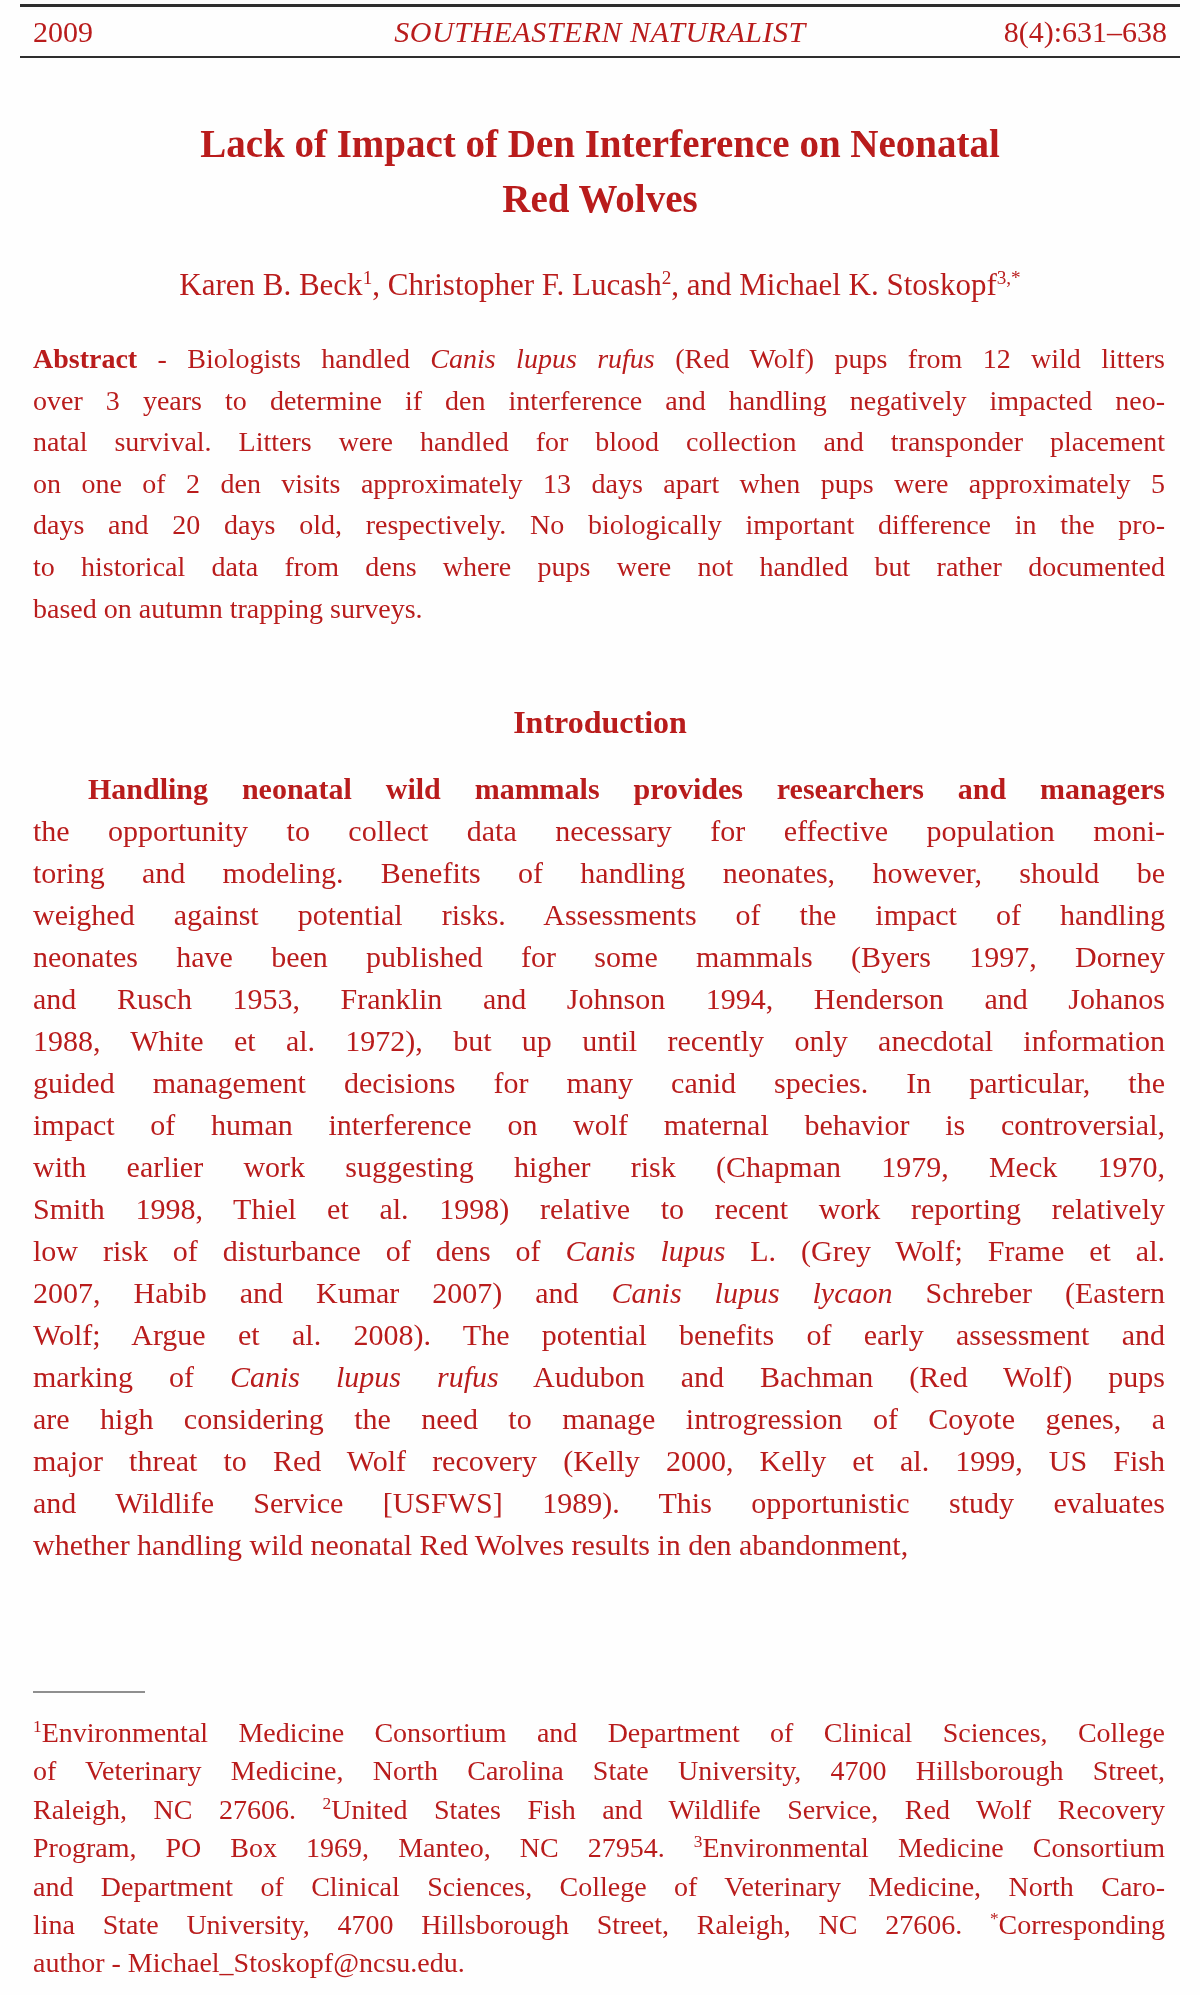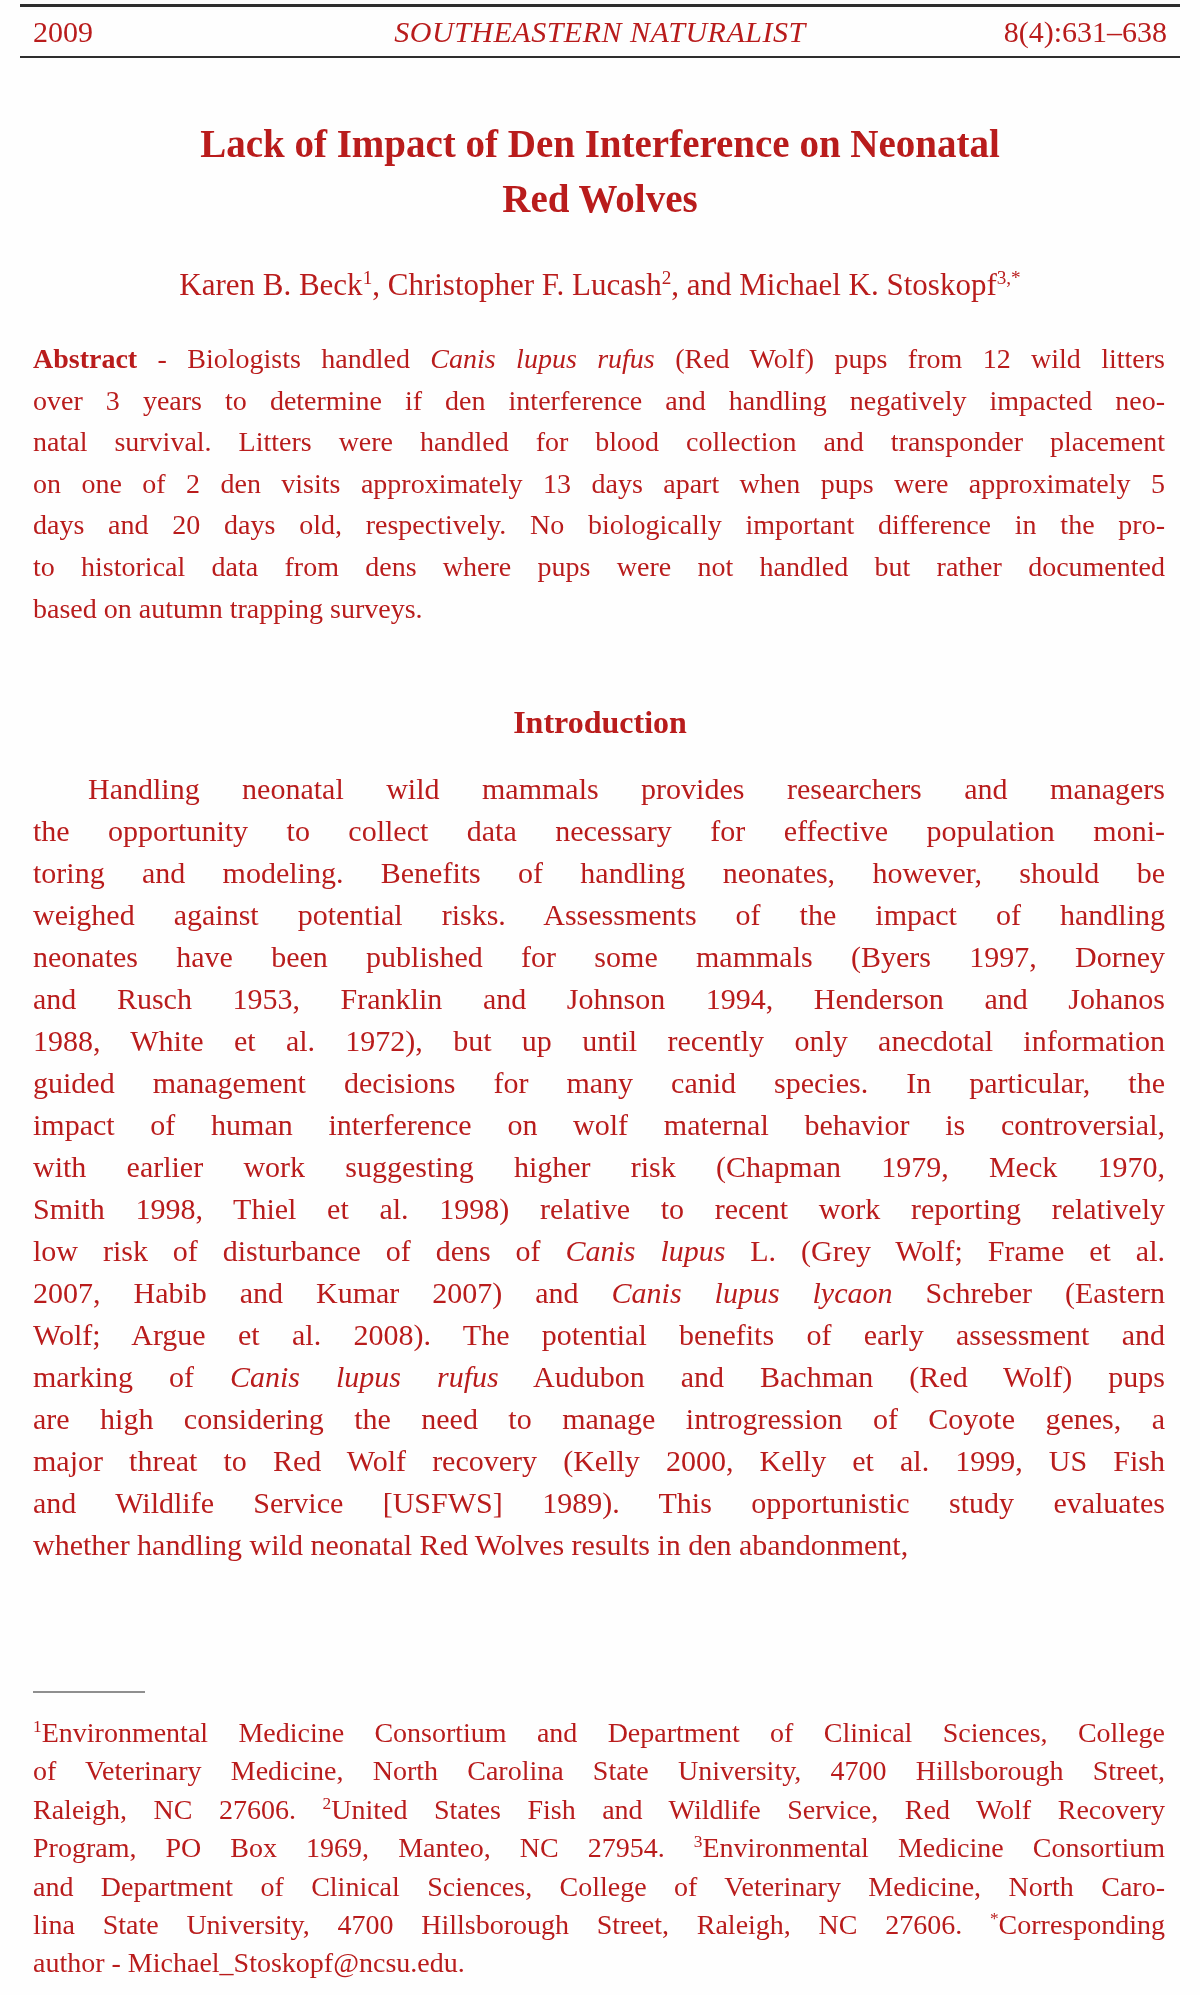--- a/index.html
+++ b/index.html
@@ -55,21 +55,21 @@
     margin: 0;
     text-align: center;
     font-size: 32px; line-height: 44px; font-weight: bold;
   }
 
   .body-para {
     position: absolute;
     top: 768px; left: 33px; width: 1132px;
     font-size: 30px; line-height: 42px;
   }
-  .indent-first .line:first-child { text-indent: 55px; }
+  .indent-first .line:first-child { text-indent: 55px; font-weight: bold; }
 
   .footnote-rule {
     position: absolute;
     top: 1691px; left: 33px; width: 112px; height: 2px;
     background: #8f8f8f;
   }
   .footnote {
     position: absolute;
     top: 1714px; left: 33px; width: 1132px;
     font-size: 28px; line-height: 38.4px;

